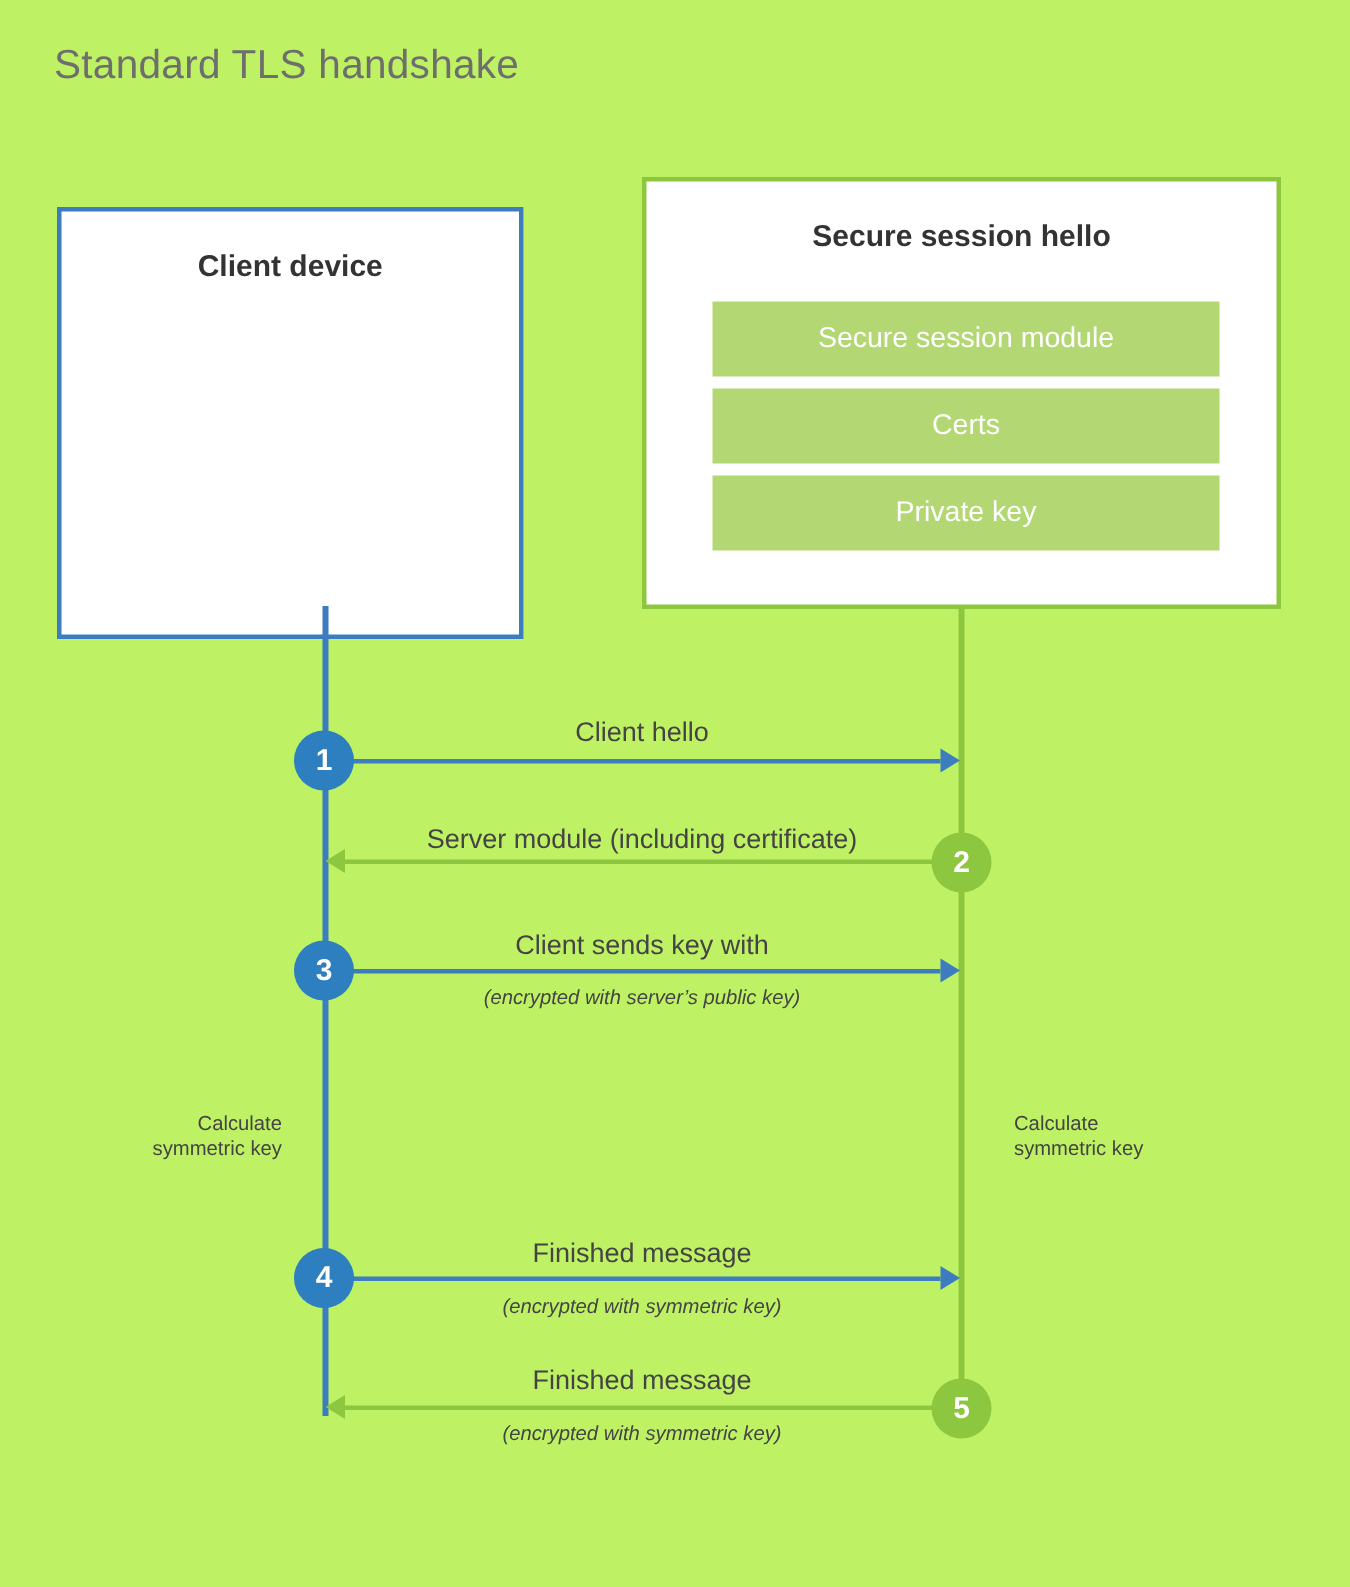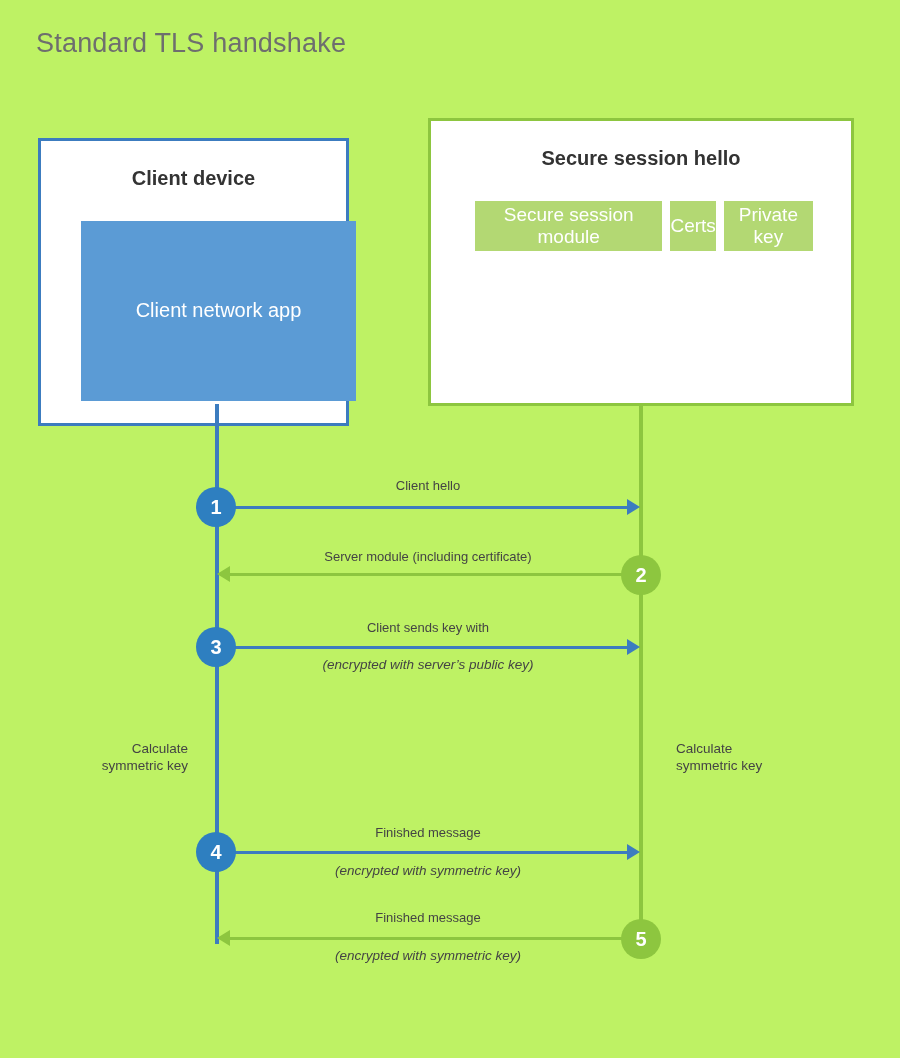--- a/index.html
+++ b/index.html
@@ -81,21 +81,21 @@
     padding: 0 14px;
     box-sizing: border-box;
   }
 
   .server-stack {
     position: absolute;
     left: 44px;
     top: 80px;
     width: 338px;
     display: flex;
-    flex-direction: row;
+    flex-direction: column;
     gap: 8px;
   }
   .server-bar {
     height: 50px;
     background: #b3d873;
     color: #ffffff;
     font-size: 19px;
     font-weight: 300;
     display: flex;
     align-items: center;
@@ -152,21 +152,21 @@
     border-top: 8px solid transparent;
     border-bottom: 8px solid transparent;
   }
   .arrow-head.right.blue  { border-left: 13px solid #3c7cbf; }
   .arrow-head.left.green  { border-right: 13px solid #8dc63f; }
 
   
   .msg-label {
     position: absolute;
     text-align: center;
-    font-size: 13px;
+    font-size: 18px;
     font-weight: 400;
     color: #444444;
     white-space: nowrap;
   }
   .msg-sublabel {
     position: absolute;
     text-align: center;
     font-size: 13.5px;
     font-weight: 400;
     color: #444444;
@@ -186,21 +186,20 @@
 </style>
 </head>
 <body>
 
 <div id="canvas">
 
   <div class="title">Standard TLS handshake</div>
 
   <div class="party-box client">
     <div class="party-title">Client device</div>
-    <div class="client-app">Client network app</div>
   </div>
 
   <div class="party-box server">
     <div class="party-title">Secure session hello</div>
     <div class="server-stack">
       <div class="server-bar">Secure session module</div>
       <div class="server-bar">Certs</div>
       <div class="server-bar">Private key</div>
     </div>
   </div>

